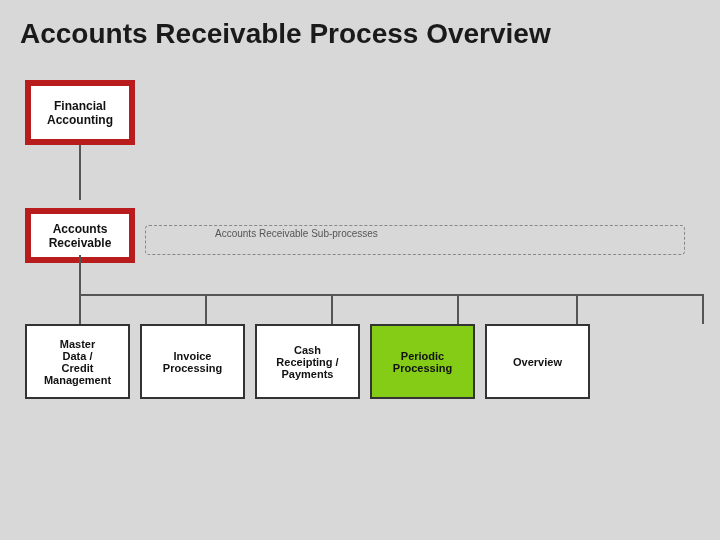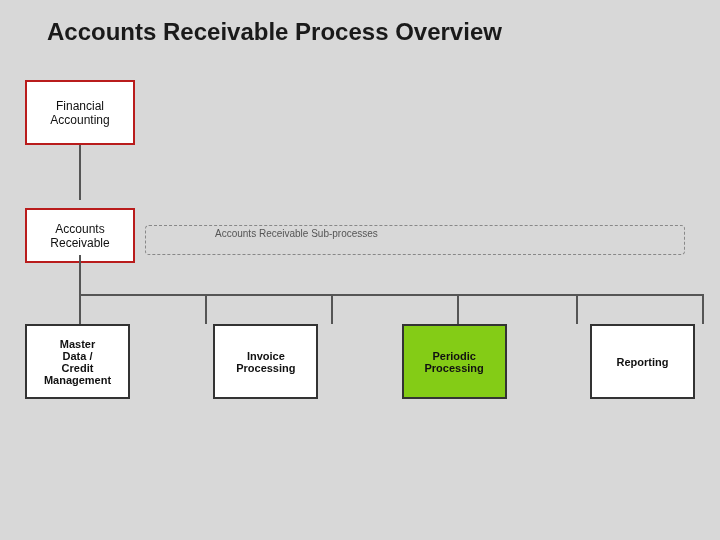--- a/index.html
+++ b/index.html
@@ -10,43 +10,42 @@
       font-family: Arial, sans-serif;
       overflow: hidden;
     }
     .page {
       width: 720px;
       height: 540px;
       background: #d8d8d8;
       position: relative;
     }
     .title {
-      font-size: 24px;
+      font-size: 28px;
       font-weight: bold;
       color: #1a1a1a;
       padding: 18px 20px 10px 20px;
-      margin-left: 27px;
     }
     .diagram-area {
       position: absolute;
       top: 70px;
       left: 15px;
       right: 15px;
       bottom: 20px;
     }
     
     .box {
-      border: 2px solid #b91c1c;
+      border: 6px solid #b91c1c;
       background: #ffffff;
       display: flex;
       align-items: center;
       justify-content: center;
       text-align: center;
       font-size: 12px;
-      font-weight: normal;
+      font-weight: bold;
       color: #111;
       position: absolute;
     }
     .box-financial {
       top: 10px;
       left: 10px;
       width: 110px;
       height: 65px;
     }
     .box-ar {
@@ -97,22 +96,21 @@
     .drop-5 { left: 561px; }
     .drop-6 { left: 687px; }
 
     
     .bottom-boxes {
       position: absolute;
       top: 254px;
       left: 10px;
       right: 10px;
       display: flex;
-      gap: 26px;
-      justify-content: space-between;
+      gap: 10px;
     }
     .bottom-box {
       border: 2px solid #333;
       background: #ffffff;
       width: 105px;
       height: 75px;
       display: flex;
       align-items: center;
       justify-content: center;
       text-align: center;
@@ -175,25 +173,28 @@
     <div class="drop drop-5"></div>
     <div class="drop drop-6"></div>
 
     <div class="bottom-boxes">
       <div class="bottom-box">
         <span>Master<br>Data /<br>Credit<br>Management</span>
       </div>
       <div class="bottom-box">
         <span>Invoice<br>Processing</span>
       </div>
+      <div class="bottom-box">
+        <span>Cash<br>Receipting /<br>Payments</span>
+      </div>
       <div class="bottom-box highlighted">
         <span>Periodic<br>Processing</span>
       </div>
       <div class="bottom-box">
-        <span>Reporting</span>
+        <span>Overview</span>
       </div>
     </div>
 
     <div class="annotation-line"></div>
     <div class="annotation-text">Accounts Receivable Sub-processes</div>
 
   </div>
 </div>
 
 </body></html>

